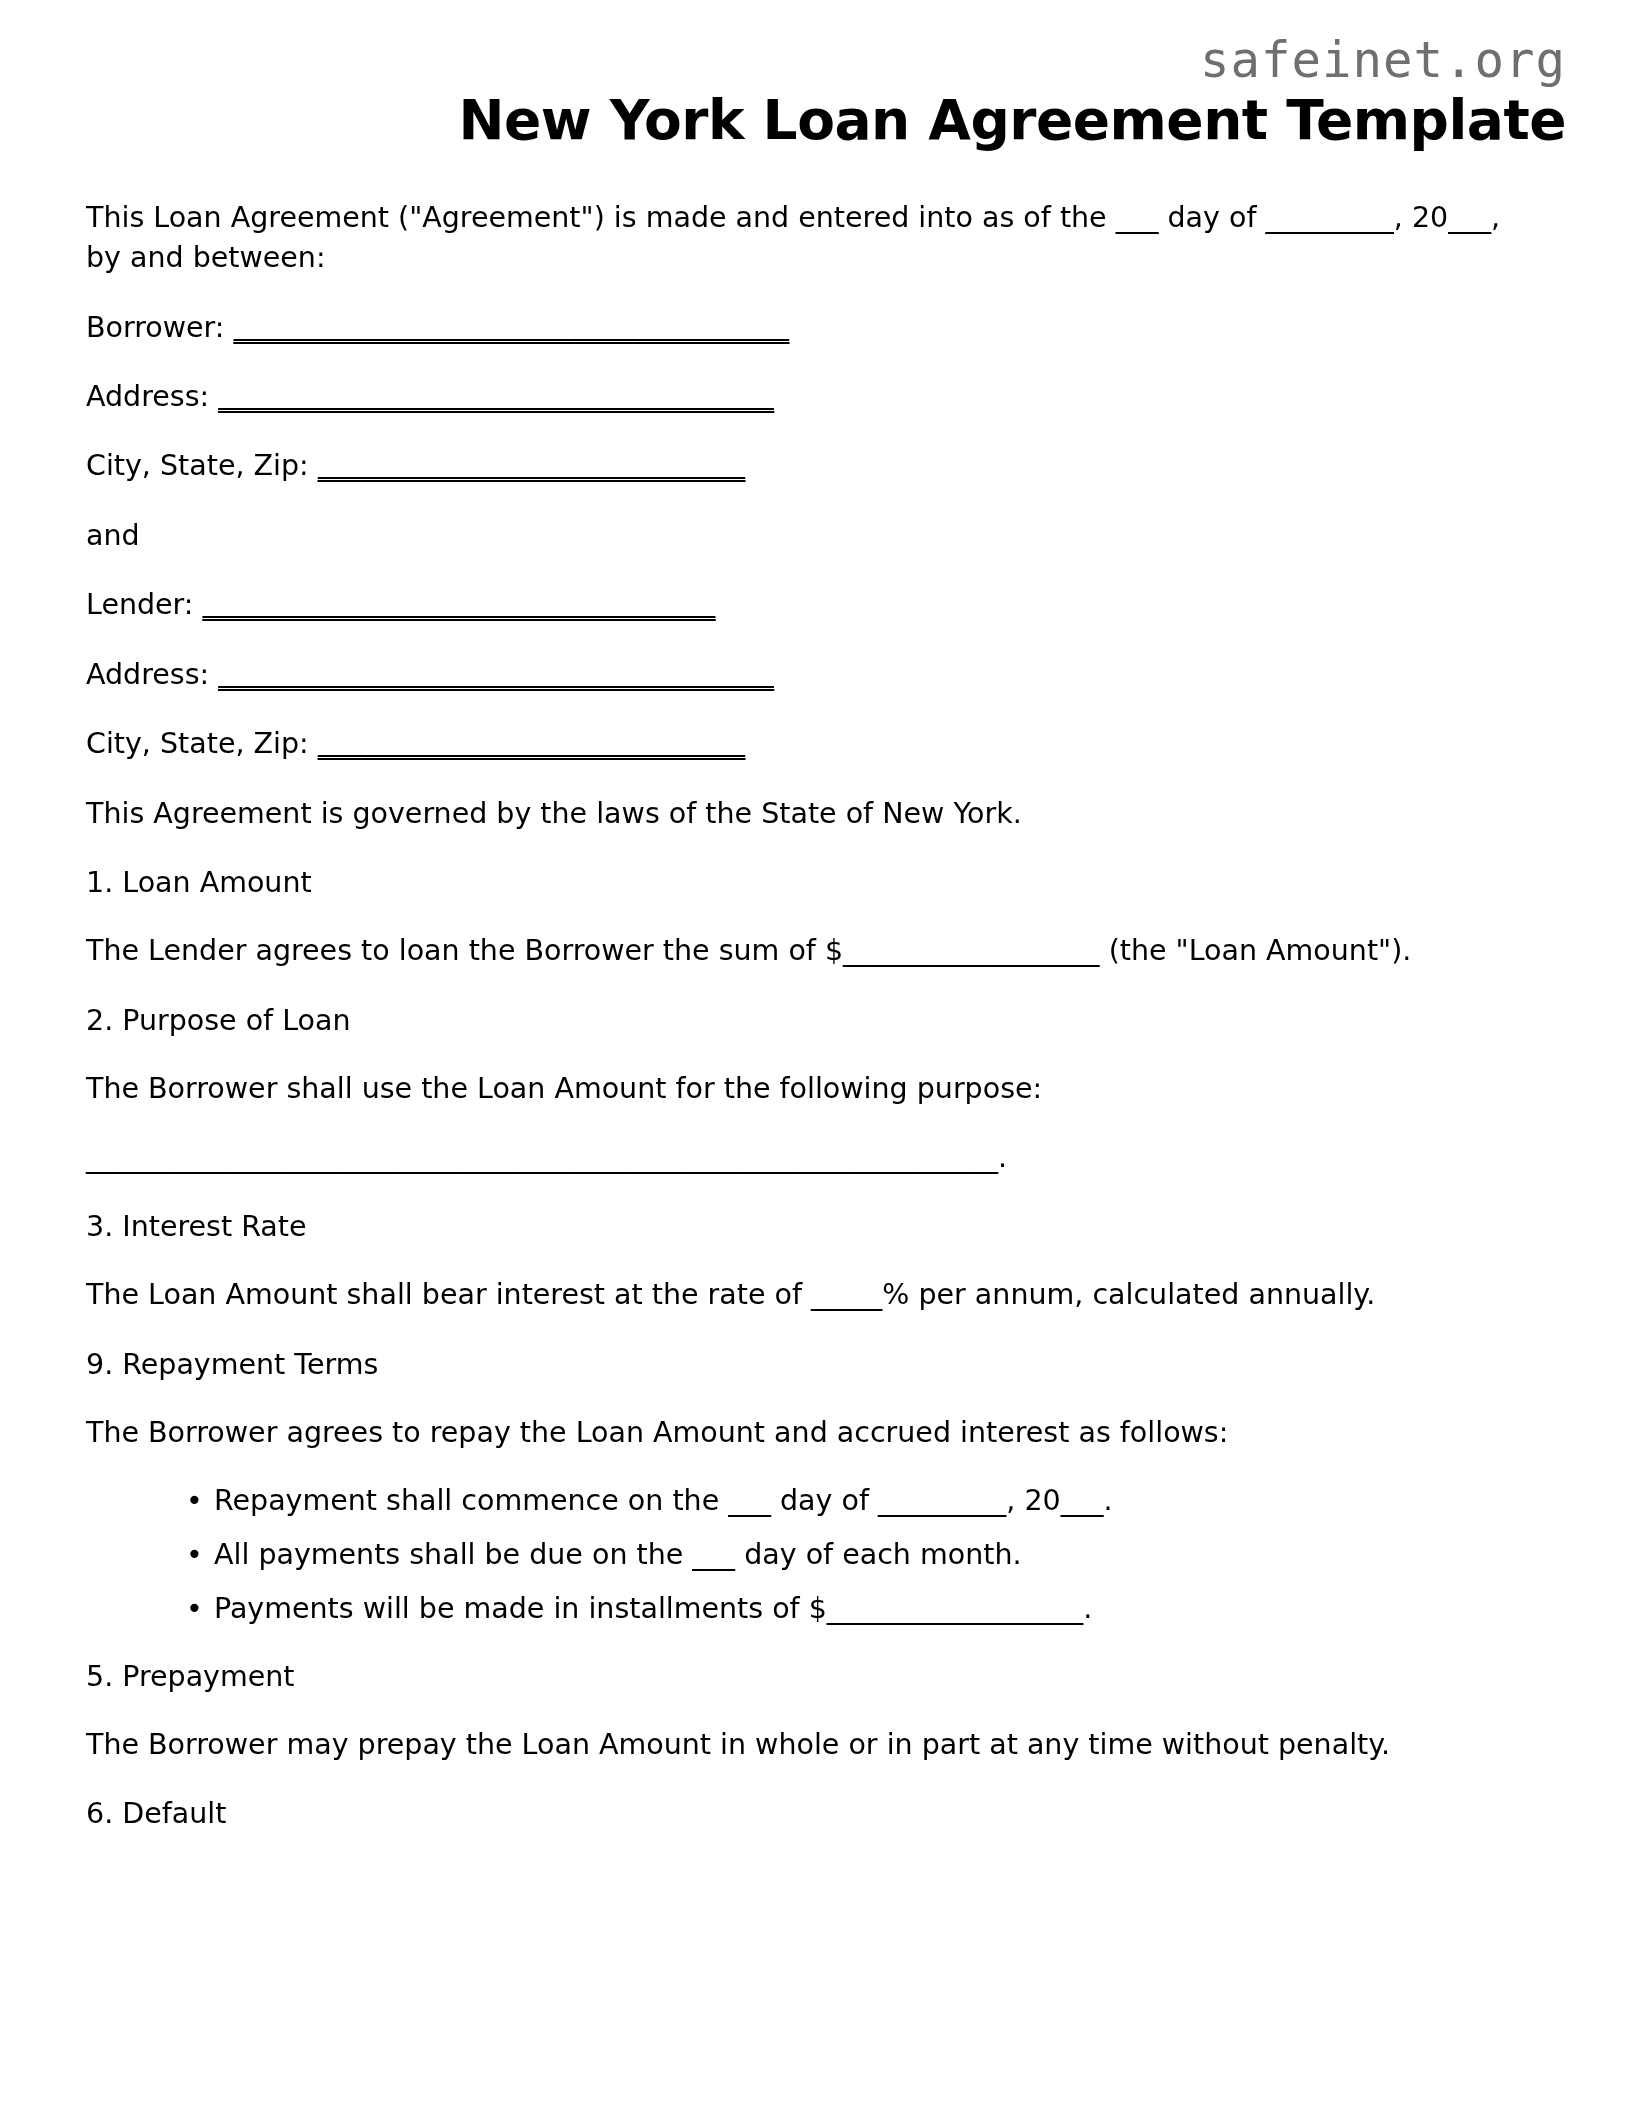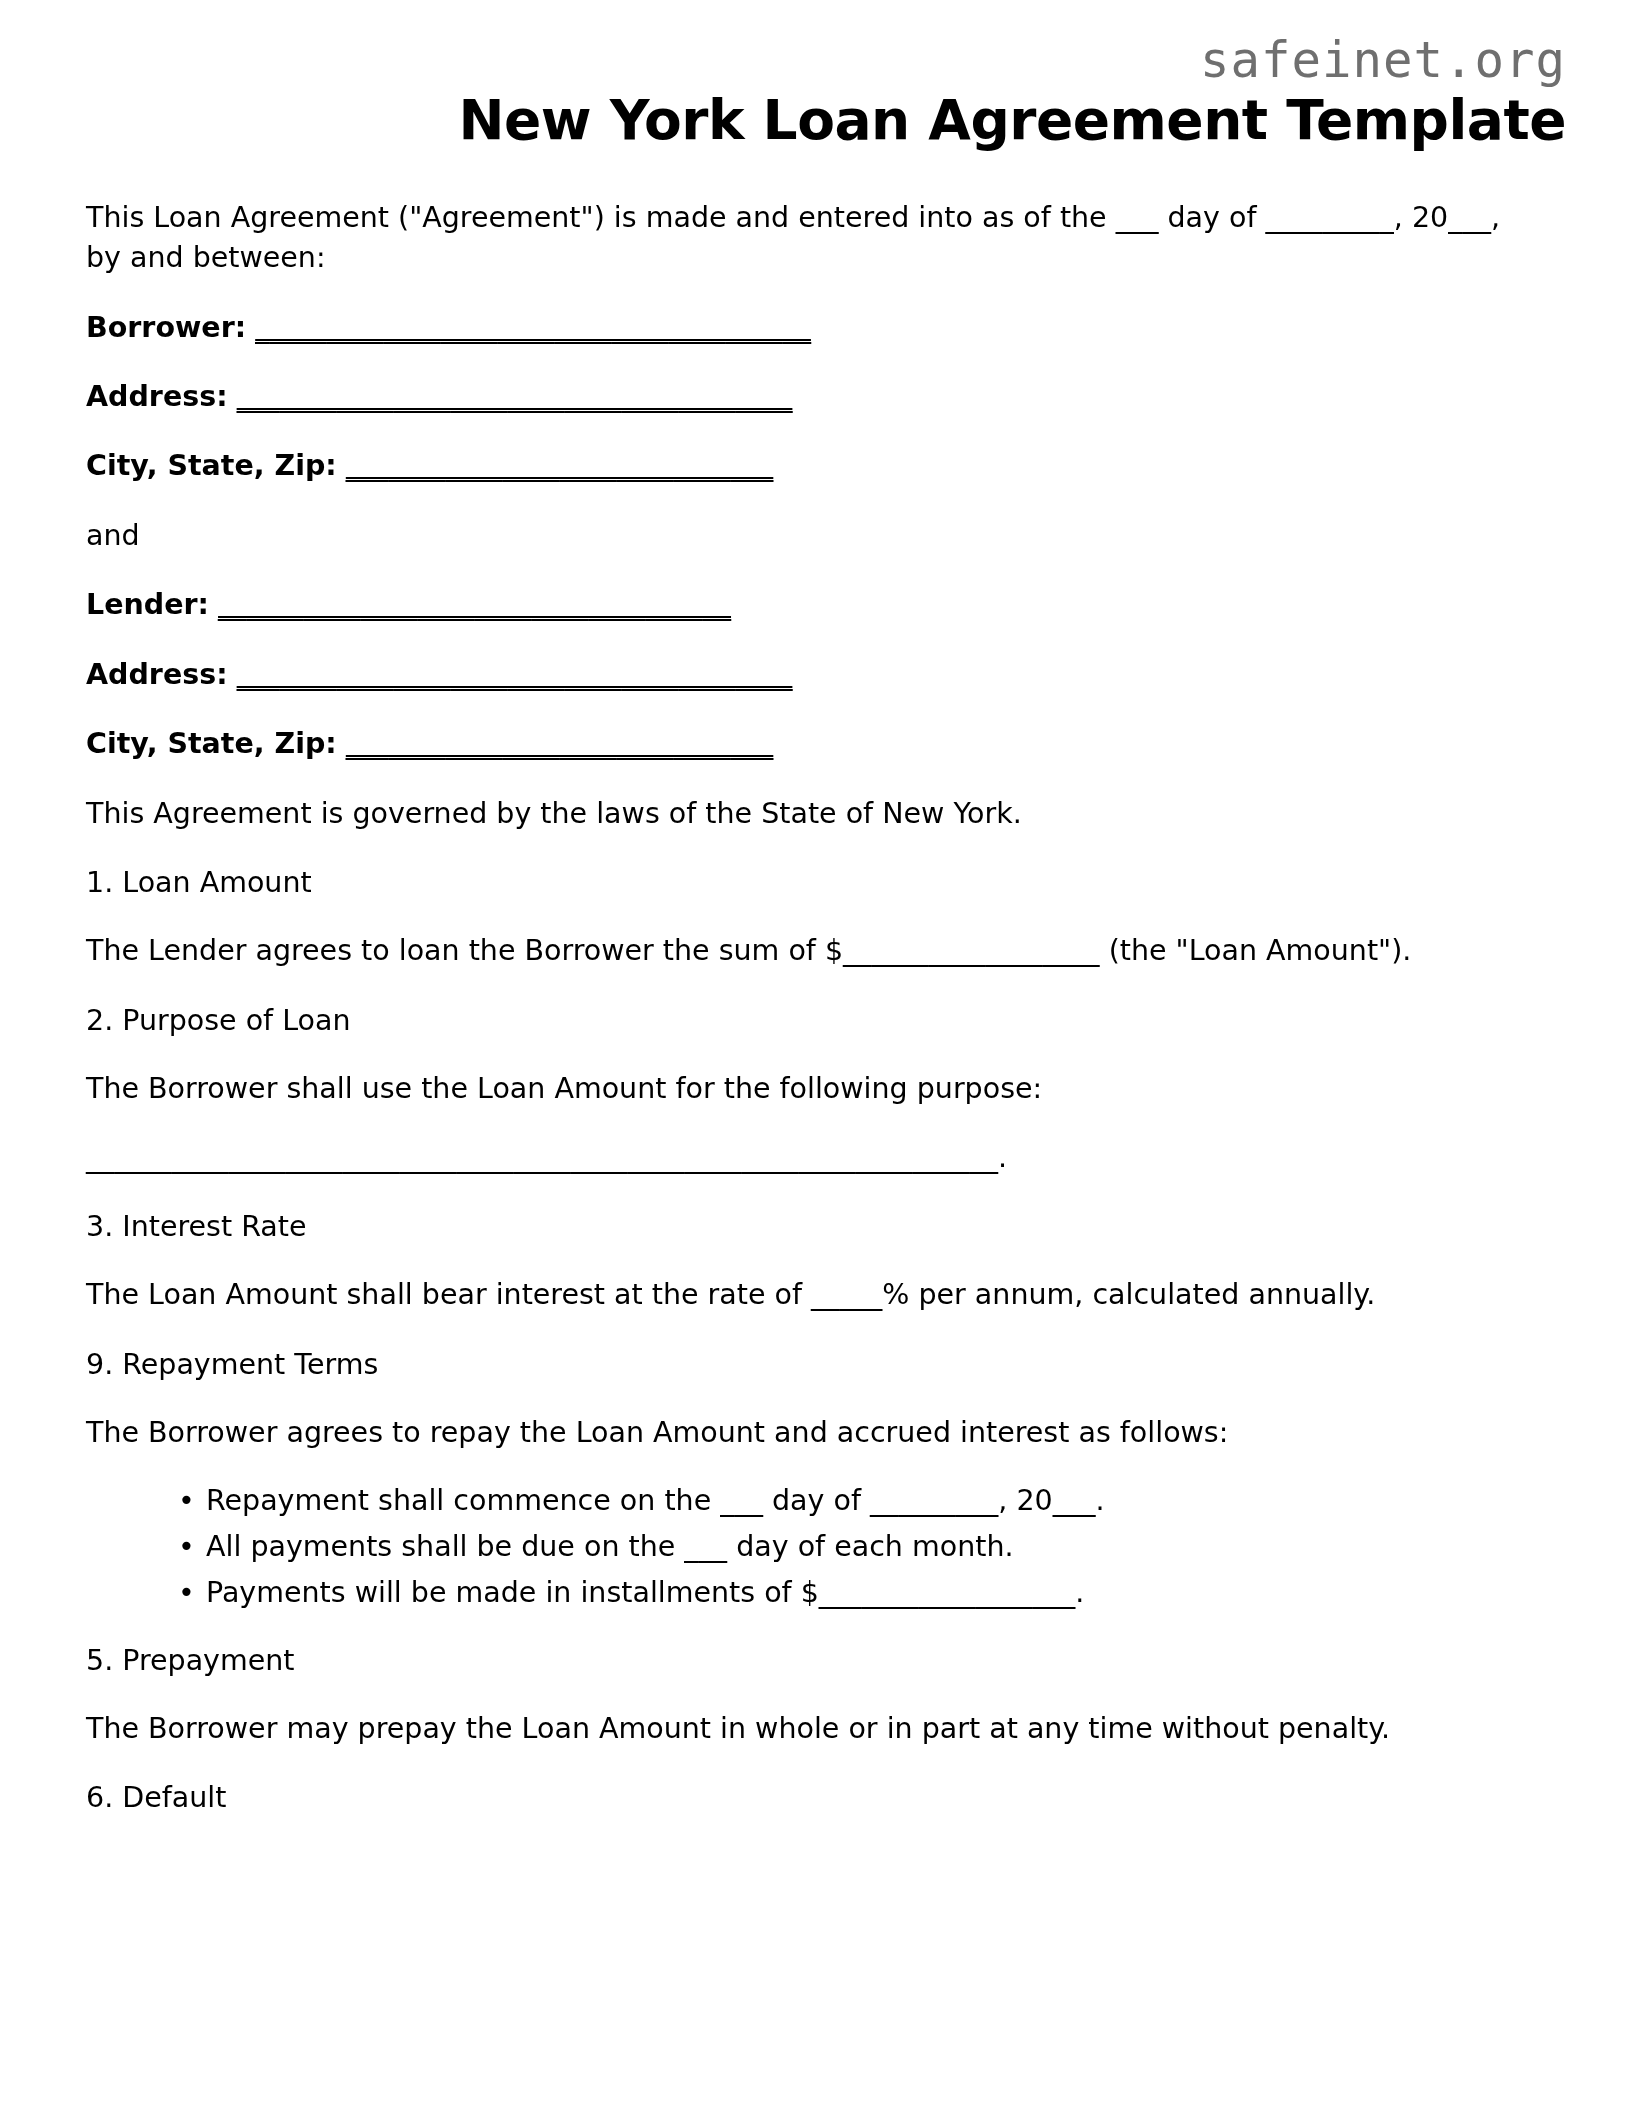--- a/index.html
+++ b/index.html
@@ -56,21 +56,21 @@
     color: #000;
     max-width: 1450px;
   }
   p.field-line {
     font-size: 28.5px;
     line-height: 1.42;
     margin: 0 0 29px 0;
     color: #000;
   }
   .field-label {
-    font-weight: bold;
+    font-weight: normal;
   }
   .blank {
     letter-spacing: 0px;
     text-decoration: underline;
   }
   h2.section-heading {
     font-size: 28.5px;
     font-weight: normal;
     line-height: 1.4;
     margin: 0 0 28px 0;
@@ -82,21 +82,21 @@
     margin: 0 0 29px 0;
   }
   ul.bullets {
     margin: 0 0 29px 0;
     padding: 0 0 0 84px;
     list-style: none;
   }
   ul.bullets li {
     font-size: 28.5px;
     line-height: 1.33;
-    margin: 8px;
+    margin: 16px;
     position: relative;
     padding-left: 28px;
   }
   ul.bullets li::before {
     content: "\2022";
     position: absolute;
     left: 0;
     top: 0;
     font-size: 28.5px;
     line-height: 1.33;

